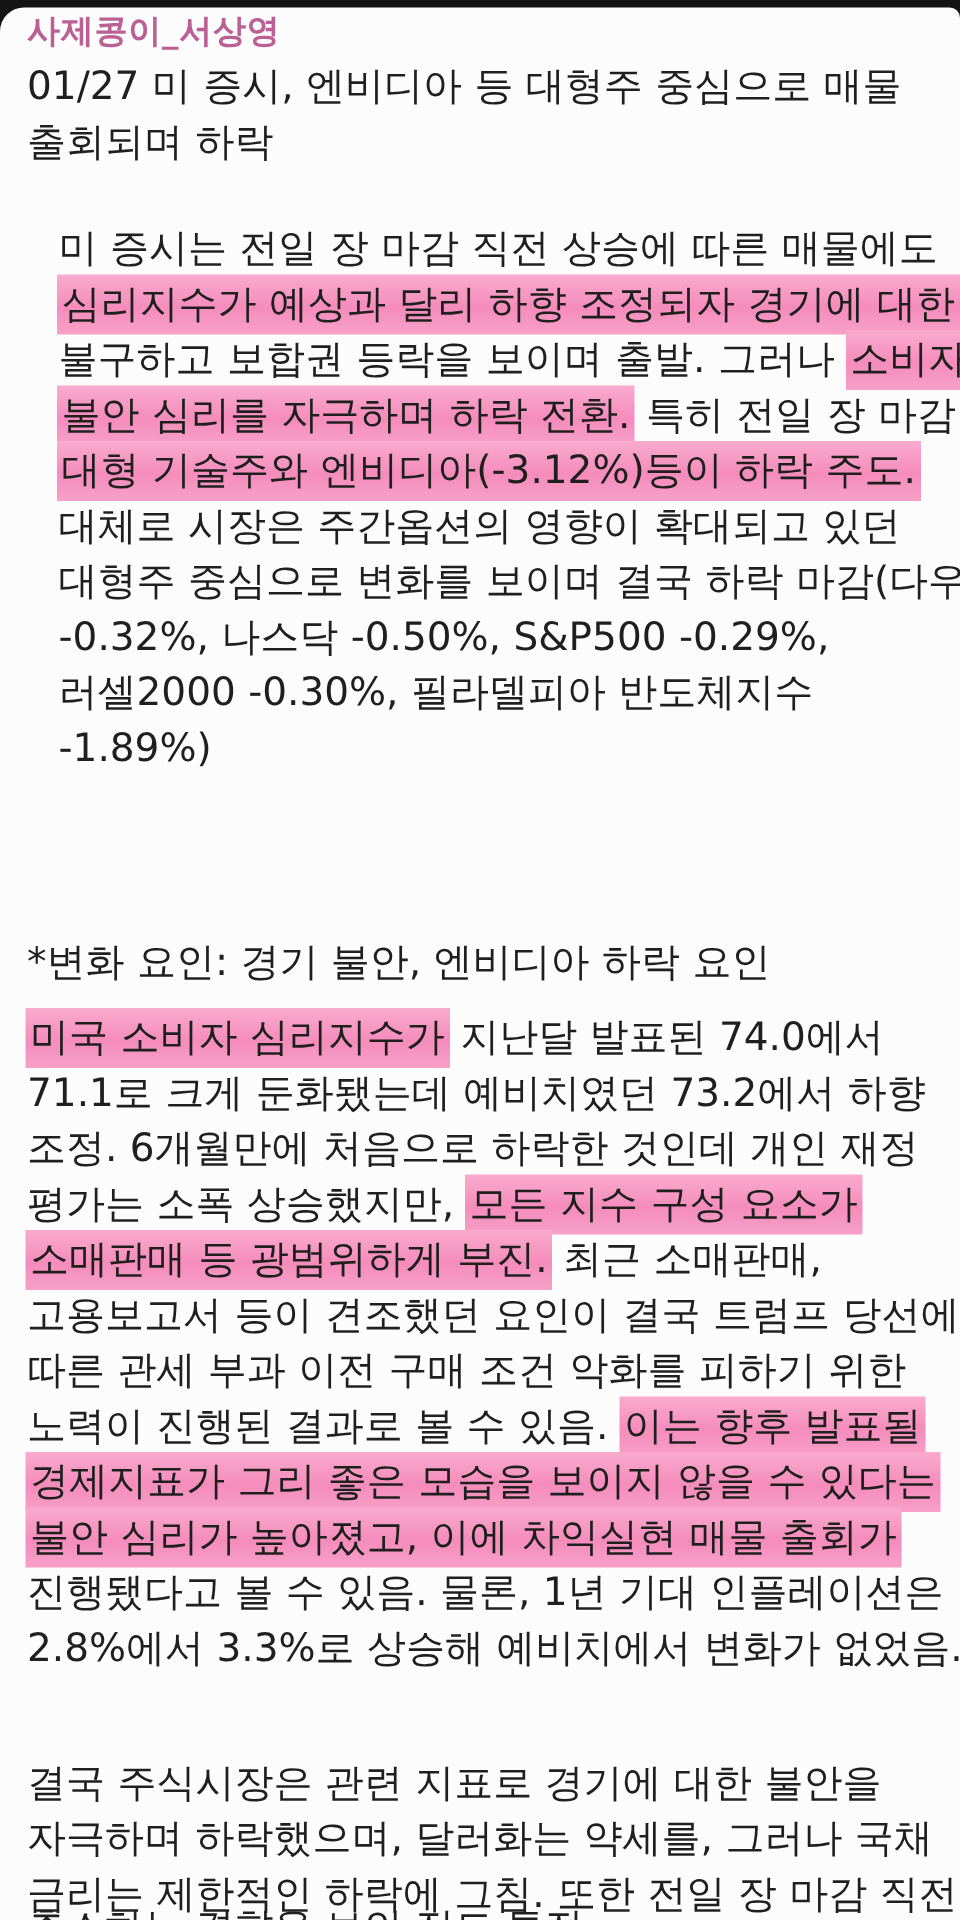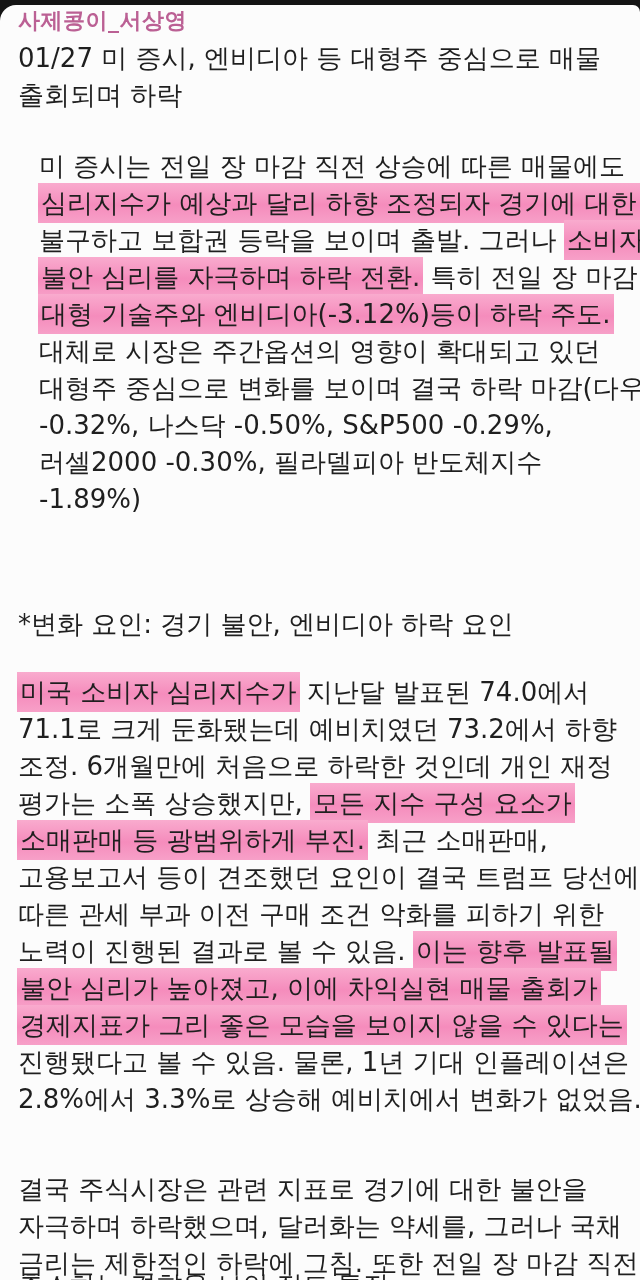--- a/index.html
+++ b/index.html
@@ -75,34 +75,34 @@
         <div class="line"><span class="hl">심리지수가 예상과 달리 하향 조정되자 경기에 대한</span></div>
         <div class="line"><span class="plain">불구하고 보합권 등락을 보이며 출발. 그러나 </span><span class="hl">소비자</span></div>
         <div class="line"><span class="hl">불안 심리를 자극하며 하락 전환.</span><span class="plain"> 특히 전일 장 마감</span></div>
         <div class="line"><span class="hl">대형 기술주와 엔비디아(-3.12%)등이 하락 주도.</span></div>
         <div class="line"><span class="plain">대체로 시장은 주간옵션의 영향이 확대되고 있던</span></div>
         <div class="line"><span class="plain">대형주 중심으로 변화를 보이며 결국 하락 마감(다우</span></div>
         <div class="line"><span class="plain">-0.32%, 나스닥 -0.50%, S&amp;P500 -0.29%,</span></div>
         <div class="line"><span class="plain">러셀2000 -0.30%, 필라델피아 반도체지수</span></div>
         <div class="line"><span class="plain">-1.89%)</span></div>
       </div>
-      <div class="para" style="top: 606px;">
+      <div class="para" style="top: 624px;">
         <div class="line"><span class="plain">*변화 요인: 경기 불안, 엔비디아 하락 요인</span></div>
       </div>
       <div class="para" style="top: 674px;">
         <div class="line"><span class="hl">미국 소비자 심리지수가</span><span class="plain"> 지난달 발표된 74.0에서</span></div>
         <div class="line"><span class="plain">71.1로 크게 둔화됐는데 예비치였던 73.2에서 하향</span></div>
         <div class="line"><span class="plain">조정. 6개월만에 처음으로 하락한 것인데 개인 재정</span></div>
         <div class="line"><span class="plain">평가는 소폭 상승했지만, </span><span class="hl">모든 지수 구성 요소가</span></div>
         <div class="line"><span class="hl">소매판매 등 광범위하게 부진.</span><span class="plain"> 최근 소매판매,</span></div>
         <div class="line"><span class="plain">고용보고서 등이 견조했던 요인이 결국 트럼프 당선에</span></div>
         <div class="line"><span class="plain">따른 관세 부과 이전 구매 조건 악화를 피하기 위한</span></div>
         <div class="line"><span class="plain">노력이 진행된 결과로 볼 수 있음. </span><span class="hl">이는 향후 발표될</span></div>
+        <div class="line"><span class="hl">경제지표가 그리 좋은 모습을 보이지 않을 수 있다는</span></div>
         <div class="line"><span class="hl">불안 심리가 높아졌고, 이에 차익실현 매물 출회가</span></div>
-        <div class="line"><span class="hl">경제지표가 그리 좋은 모습을 보이지 않을 수 있다는</span></div>
         <div class="line"><span class="plain">진행됐다고 볼 수 있음. 물론, 1년 기대 인플레이션은</span></div>
         <div class="line"><span class="plain">2.8%에서 3.3%로 상승해 예비치에서 변화가 없었음.</span></div>
       </div>
       <div class="para" style="top: 1171px;">
         <div class="line"><span class="plain">결국 주식시장은 관련 지표로 경기에 대한 불안을</span></div>
         <div class="line"><span class="plain">자극하며 하락했으며, 달러화는 약세를, 그러나 국채</span></div>
         <div class="line"><span class="plain">금리는 제한적인 하락에 그침. 또한 전일 장 마감 직전</span></div>
         <div class="line"><span class="plain">주간 옵션으로 인한 수급의 영향으로 하락폭을</span></div>
       </div>
       <div class="clipped-line" style="top: 1267px;">축소하는 경향을 보인 점도 특징</div>

